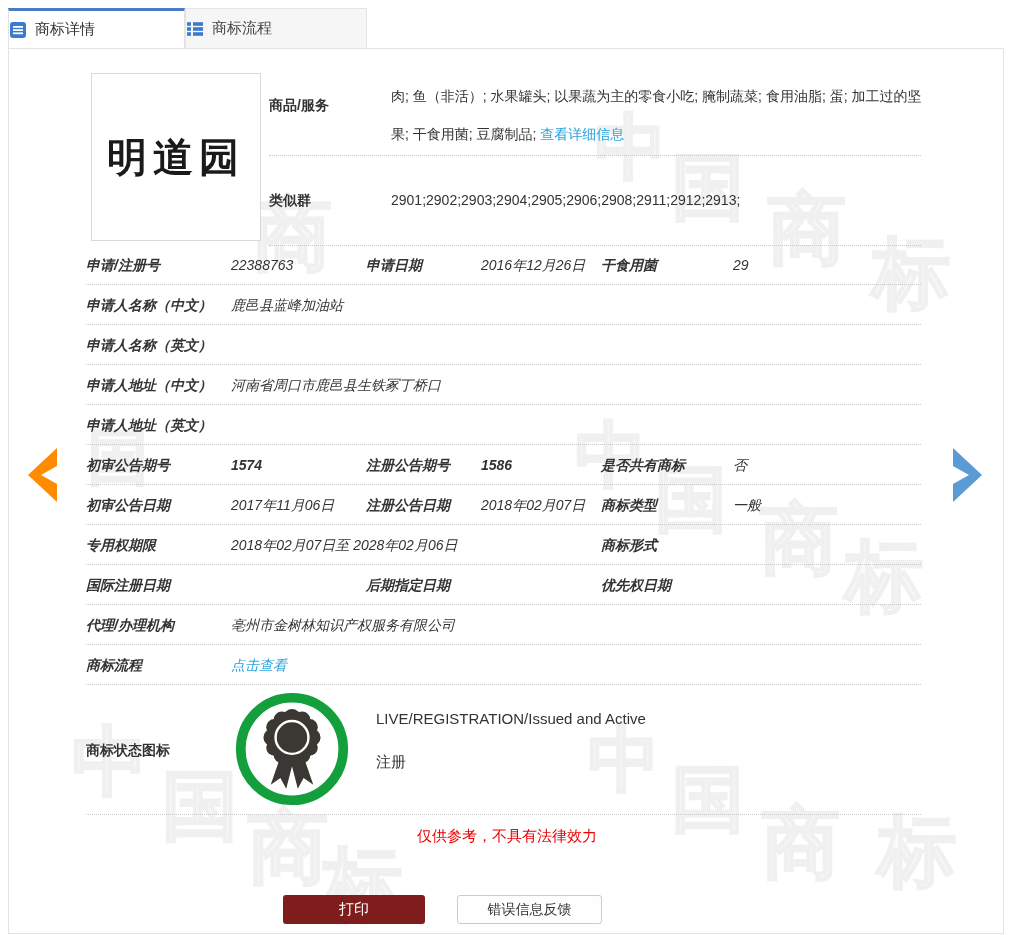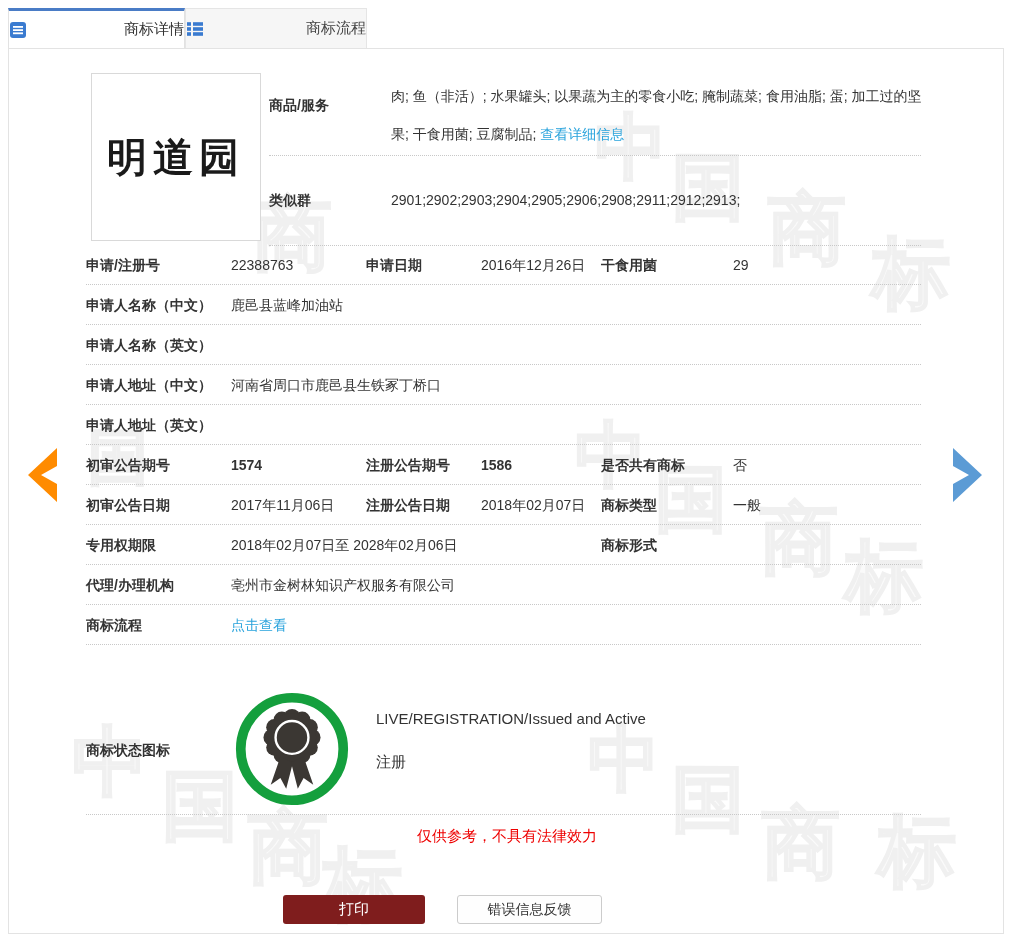--- a/index.html
+++ b/index.html
@@ -7,21 +7,21 @@
     font-family:"Liberation Sans","DejaVu Sans",sans-serif; color:#333; font-size:14px; }
   .page { position:relative; width:1012px; height:935px; overflow:hidden; background:#fff; }
 
   
   .wm { position:absolute; font-weight:bold; color:rgba(0,0,0,0.018);
     -webkit-text-stroke:2px #f0f0f0; z-index:0; user-select:none; }
 
   
   .tabbar { position:absolute; left:8px; top:8px; height:40px; z-index:3; }
   .tab { position:absolute; top:0; height:40px; display:flex; align-items:center;
-    justify-content:space-between; font-size:15px; color:#333; cursor:pointer; }
+    justify-content:flex-start; gap:8px; font-size:15px; color:#333; cursor:pointer; }
   .tab-active { left:0; width:177px; background:#fff; border-top:3px solid #4a7cc6;
     border-left:1px solid #e2e2e2; border-right:1px solid #e2e2e2; }
   .tab-inactive { left:177px; width:182px; background:#f6f6f6;
     border:1px solid #e5e5e5; border-bottom:none; color:#444; }
   .tab svg { display:block; }
 
   
   .panel { position:absolute; left:8px; top:48px; width:996px; height:886px;
     background:transparent; border:1px solid #e3e3e3; border-top:1px solid #e3e3e3; z-index:1; }
 
@@ -32,21 +32,21 @@
     font-size:40px; letter-spacing:6px; color:#1a1a1a; white-space:nowrap; }
 
   .goods-label { position:absolute; left:260px; top:48px; font-weight:bold; }
   .goods-val { position:absolute; left:382px; top:28px; width:540px; line-height:38px; }
   .sep-a { position:absolute; left:260px; top:106px; width:652px; border-top:1px dotted #c8c8c8; }
   .simgrp-label { position:absolute; left:260px; top:143px; font-weight:bold; }
   .simgrp-val { position:absolute; left:382px; top:143px; }
   .sep-b { position:absolute; left:260px; top:196px; width:652px; border-top:1px dotted #c8c8c8; }
 
   
-  .rows { position:absolute; left:0; top:196px; width:996px; }
+  .rows { position:absolute; left:0; top:196px; width:996px;font-style:italic; }
   .row { position:relative; height:40px; line-height:40px; }
   .row-sep { border-bottom:1px dotted #c8c8c8; margin:0 84px 0 77px; height:40px; position:relative; }
   .lbl { position:absolute; font-weight:bold; white-space:nowrap; }
   .val { position:absolute; white-space:nowrap; }
   .l1{left:77px} .v1{left:222px} .l2{left:357px} .v2{left:472px} .l3{left:592px} .v3{left:724px}
   .bold { font-weight:bold; }
   .link { color:#29a3dc; text-decoration:none; cursor:pointer; }
 
   
   .status-row { position:absolute; left:0; top:636px; width:996px; height:130px; }
@@ -197,20 +197,29 @@
       </div>
 
       <div class="row">
         <span class="lbl l1">专用权期限</span>
         <span class="val v1">2018年02月07日至 2028年02月06日</span>
         <span class="lbl l3">商标形式</span>
         <span class="val v3"></span>
         <div class="row-sep"></div>
       </div>
 
+      <div class="row">
+        <span class="lbl l1">国际注册日期</span>
+        <span class="val v1"></span>
+        <span class="lbl l2">后期指定日期</span>
+        <span class="val v2"></span>
+        <span class="lbl l3">优先权日期</span>
+        <span class="val v3"></span>
+        <div class="row-sep"></div>
+      </div>
 
       <div class="row">
         <span class="lbl l1">代理/办理机构</span>
         <span class="val v1">亳州市金树林知识产权服务有限公司</span>
         <div class="row-sep"></div>
       </div>
 
       <div class="row">
         <span class="lbl l1">商标流程</span>
         <a class="val v1 link">点击查看</a>

